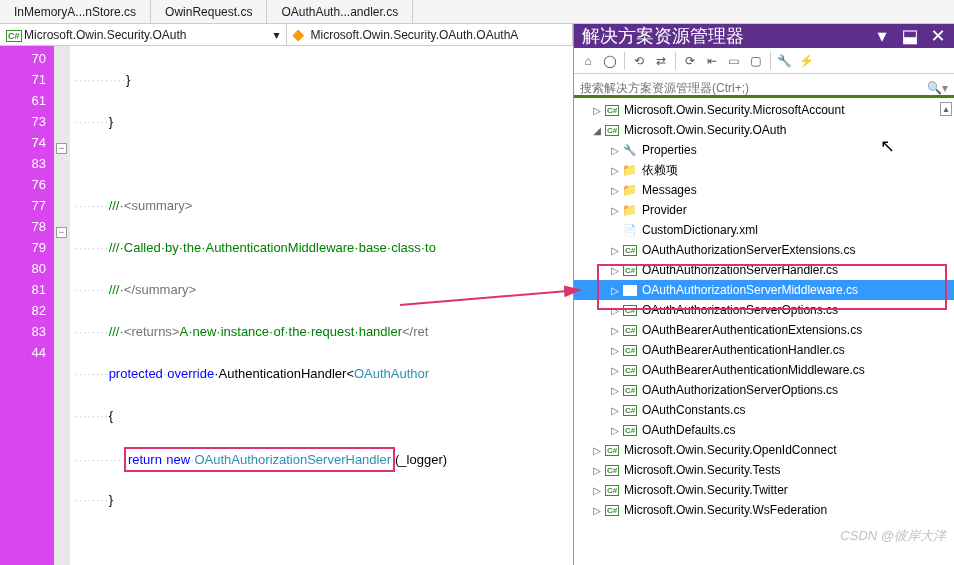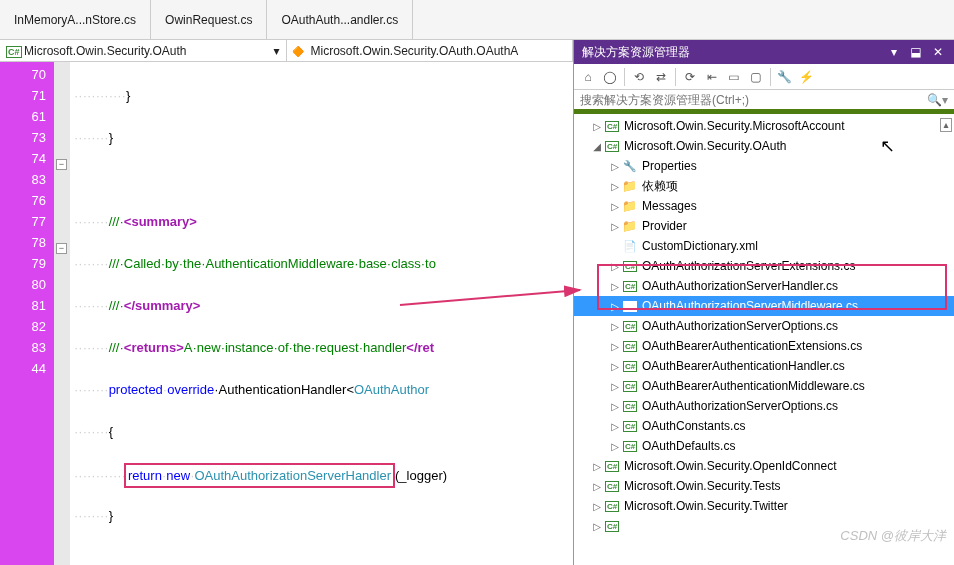--- a/index.html
+++ b/index.html
@@ -1,47 +1,47 @@
 <!DOCTYPE html>
 <html><head>
 <meta charset="utf-8">
 <style>
 * { margin: 0; padding: 0; box-sizing: border-box; font-family: "Segoe UI", Tahoma, sans-serif; }
 body { width: 954px; height: 565px; background: #fff; overflow: hidden; font-size: 12px; position: relative; }
-.topbar { height: 40px; display: flex; border-bottom: 1px solid #ccc; background: #f5f5f5; }
+.topbar { height: 24px; display: flex; border-bottom: 1px solid #ccc; background: #f5f5f5; }
 .tab { padding: 3px 14px; border-right: 1px solid #ccc; color: #1a1a1a; font-size: 12px; cursor: pointer; display: flex; align-items: center; }
 .main { display: flex; height: calc(100% - 24px); }
 .editor-pane { flex: 1; display: flex; flex-direction: column; border-right: 1px solid #999; }
 .nav-row { height: 22px; display: flex; border-bottom: 1px solid #ccc; }
 .nav-item { flex: 1; padding: 2px 6px; border-right: 1px solid #ccc; font-size: 12px; color: #222; display: flex; align-items: center; gap: 4px; }
 .nav-icon { width: 14px; height: 14px; display: inline-block; }
 .cs-icon::before { content: "C#"; font-size: 9px; color: #388a34; font-weight: bold; border: 1px solid #388a34; padding: 0 1px; }
 .method-icon::before { content: "🔶"; font-size: 10px; }
 .code-area { flex: 1; display: flex; overflow: hidden; background: #fff; }
 .gutter { width: 54px; background: #d946ef; text-align: right; padding-right: 8px; color: #fff; font-family: Consolas, monospace; font-size: 13px; line-height: 21px; padding-top: 2px; }
 .gutter div { height: 21px; }
 .margin2 { width: 16px; background: #e8e8e8; position: relative; }
 .fold { position: absolute; left: 2px; width: 11px; height: 11px; border: 1px solid #999; background: #fff; font-size: 9px; line-height: 9px; text-align: center; cursor: pointer; color: #555; }
 .code { flex: 1; font-family: Consolas, monospace; font-size: 13px; line-height: 21px; padding-top: 2px; color: #000; white-space: pre; overflow: hidden; position: relative; }
 .code-line { height: 21px; padding-left: 4px; }
 .ws { color: #d0d0d0; }
 .kw { color: #0000ff; }
 .type { color: #2b91af; }
 .comment { color: #008000; }
-.xmltag { color: #a21caf; font-weight: bold; }
+.xmltag { color: #737373; }
 .ret-box { border: 2px solid #d9346e; display: inline-block; padding: 0 2px; margin-left: -2px; }
 
 .sol-pane { width: 380px; background: #fff; display: flex; flex-direction: column; }
-.sol-title { background: #5d2e8c; color: #fff; height: 24px; display: flex; align-items: center; padding: 0 8px; gap: 6px; font-size: 12px; }
+.sol-title { background: #5d2e8c; color: #fff; height: 24px; display: flex; align-items: center; padding: 0 8px; gap: 12px; font-size: 18px; }
 .sol-title .t { flex: 1; }
 .winbtn { width: 16px; height: 16px; display: flex; align-items: center; justify-content: center; cursor: pointer; color: #fff; }
 .sol-toolbar { height: 26px; border-bottom: 1px solid #ccc; display: flex; align-items: center; padding: 0 4px; gap: 2px; }
 .tbtn { width: 20px; height: 20px; display: flex; align-items: center; justify-content: center; cursor: pointer; color: #555; border-radius: 2px; }
 .tdiv { width: 1px; height: 18px; background: #ccc; margin: 0 2px; }
-.sol-search { height: 24px; border-bottom: 5px solid #4d7c0f; display: flex; align-items: center; padding: 0 6px; color: #888; }
+.sol-search { height: 24px; border-bottom: 3px solid #4d7c0f; display: flex; align-items: flex-end; padding: 0 6px; color: #888; }
 .sol-search input { border: none; outline: none; flex: 1; font-size: 12px; background: transparent; }
 .sol-search .sicon { color: #888; cursor: pointer; }
 .tree { flex: 1; overflow: auto; padding: 2px 0; position: relative; }
 .node { display: flex; align-items: center; height: 20px; padding-left: 4px; cursor: pointer; white-space: nowrap; }
 .node.selected { background: #3399ff; color: #fff; }
 .node.selected .csharp-ico { color: #fff; border-color: #fff; }
 .exp { width: 10px; height: 10px; margin-right: 2px; font-size: 10px; color: #666; display: inline-block; text-align: center; }
 .node.selected .exp { color: #fff; }
 .nicon { width: 16px; height: 16px; margin-right: 4px; display: inline-flex; align-items: center; justify-content: center; font-size: 11px; }
 .csharp-ico { font-size: 8px; color: #388a34; font-weight: bold; border: 1px solid #388a34; padding: 0 1px; background: #fff; }
@@ -285,20 +285,21 @@
           <span class="nicon">
             <span class="proj-ico">C#</span>
           </span>
           <span>Microsoft.Owin.Security.Twitter</span>
         </div>
         <div class="node d1">
           <span class="exp">▷</span>
           <span class="nicon">
             <span class="proj-ico">C#</span>
           </span>
+          <span>Microsoft.Owin.Security.WsFederation</span>
         </div>
       </div>
   </div>
 </div>
 
 <div class="red-box" style="left:597px; top:264px; width:350px; height:46px;"></div>
 <svg class="arrow-svg" style="left:380px; top:220px; width:220px; height:120px;">
   <defs>
       <marker id="ah" markerWidth="10" markerHeight="10" refX="8" refY="3" orient="auto">
         <path d="M0,0 L0,6 L9,3 z" fill="#d9346e"></path>

